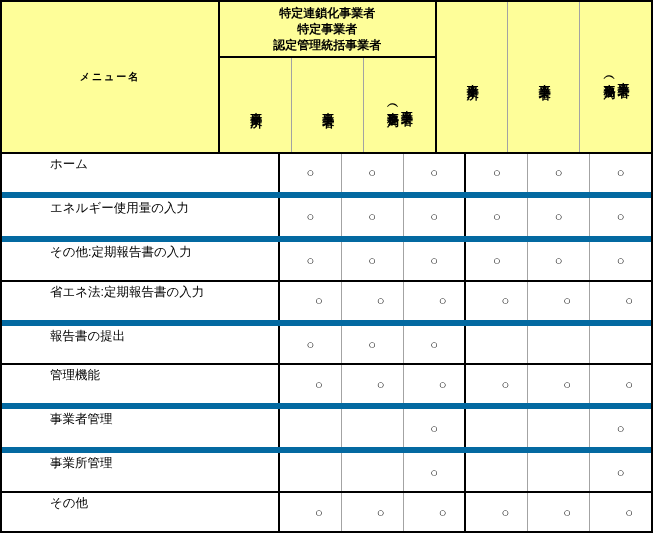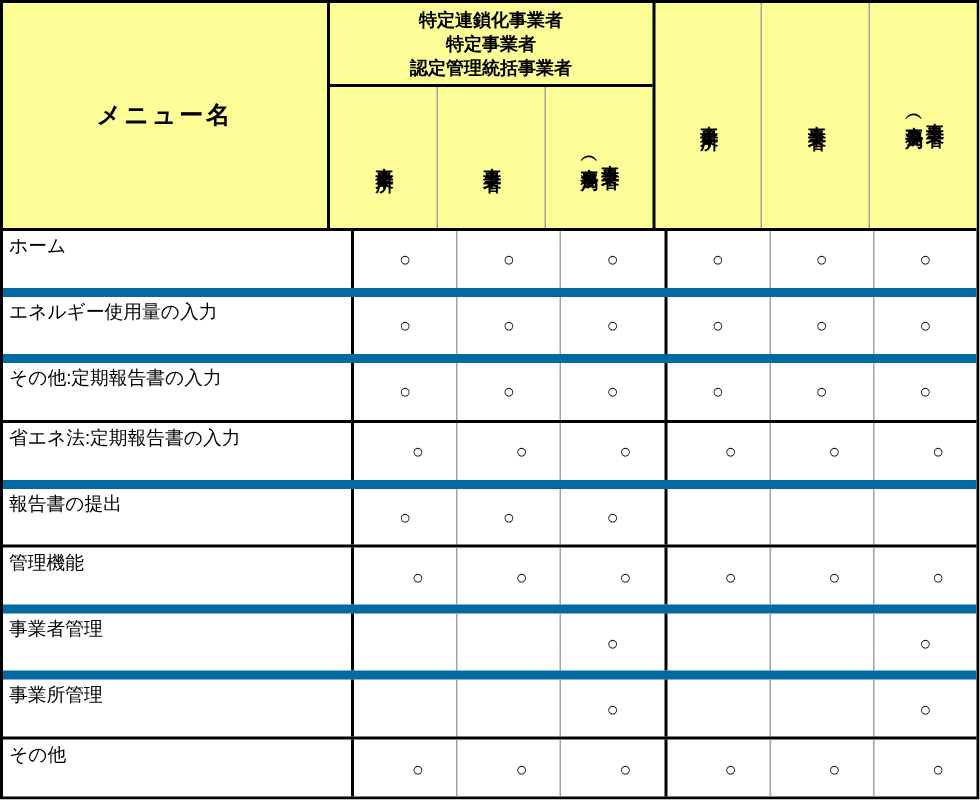--- a/index.html
+++ b/index.html
@@ -14,21 +14,21 @@
   
   .header{
     display:flex;height:150px;flex:none;
     background:#fefe99;
     border-bottom:2px solid #000;
   }
   .menu-cell{
     box-sizing:border-box;width:218px;flex:none;
     border-right:2px solid #000;
     display:flex;align-items:center;justify-content:center;
-    font-size:16px;font-weight:bold;letter-spacing:2px;
+    font-size:10px;font-weight:bold;letter-spacing:2px;
   }
   .header-groups{flex:1;display:flex;}
   .group{flex:1;display:flex;flex-direction:column;}
   .group.g1{border-right:2px solid #000000;justify-content:space-between;}
   .group-label{
     box-sizing:border-box;height:56px;flex:none;
     border-bottom:2px solid #000;
     display:flex;align-items:center;justify-content:center;
     text-align:center;font-size:12px;font-weight:bold;line-height:1.35;
     white-space:pre-line;
@@ -48,21 +48,21 @@
   .row{
     flex:1;display:flex;
     border-top:6px solid #0369a1;
   }
   .row:first-child{border-top:none;}
   .row.sect{border-top:2px solid #000;gap:17px;}
   .label-cell{
     box-sizing:border-box;width:234px;flex:none;
     border-right:2px solid #000;
     padding:3px 4px 0 4px;
-    font-size:12.5px;line-height:1.2;
+    font-size:12.5px;line-height:1.2;margin-left:44px;
   }
   .mark-cell{
     box-sizing:border-box;flex:1;
     border-right:1px solid #a3a3a3;
     display:flex;align-items:center;justify-content:center;
     font-size:13px;
   }
   .mark-cell.gdiv{border-right:2px solid #000;}
   .mark-cell.last{border-right:none;}
 </style>

